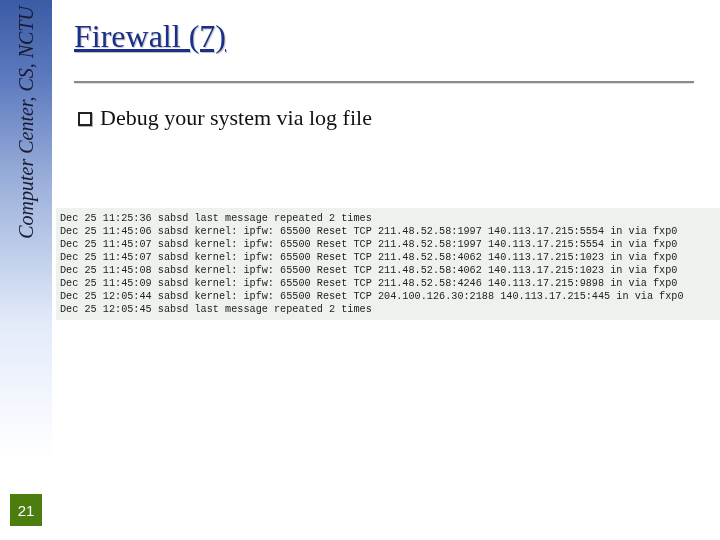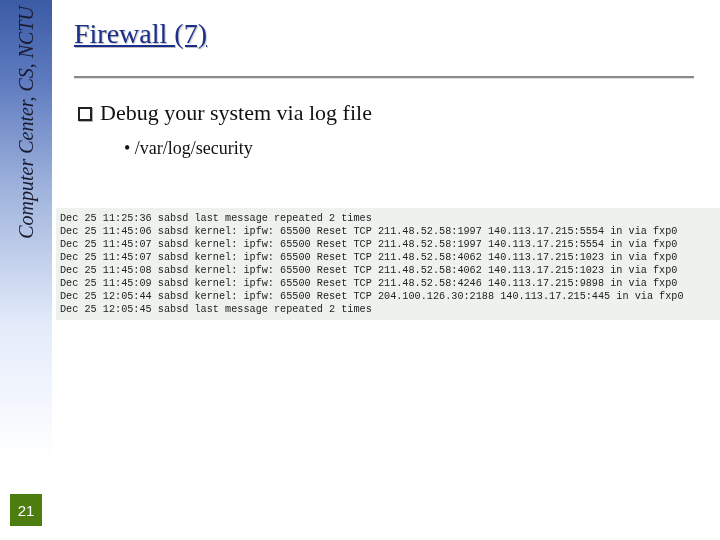--- a/index.html
+++ b/index.html
@@ -52,37 +52,36 @@
     justify-content: center;
   }
   .content {
     position: absolute;
     left: 74px;
     top: 18px;
     right: 16px;
   }
   .title {
     font-family: "Times New Roman", serif;
-    font-size: 28px;
+    font-size: 32px;
     color: #1b2f8a;
     text-decoration: underline;
     text-shadow: 1px 1px 1px rgba(0,0,0,0.25);
     margin-bottom: 26px;
   }
   .hr {
     border: none;
     border-top: 2px solid #8a8a8a;
     box-shadow: 0 1px 0 #e0e0e0;
     margin-bottom: 22px;
     width: 620px;
   }
   .bullet1 {
     font-size: 22px;
     color: #111;
-    margin-bottom: 12px;
     padding-left: 4px;
   }
   .bullet1 .box {
     display: inline-block;
     width: 14px;
     height: 14px;
     border: 2px solid #222;
     margin-right: 8px;
     position: relative;
     top: 1px;
@@ -124,21 +123,20 @@
   </div>
 
   <div class="page-num">21</div>
 
   <div class="content">
     <div class="title">Firewall (7)</div>
     <hr class="hr">
     <div class="bullet1">
       <span class="box"></span><span>Debug your system via log file</span>
     </div>
-    <div class="bullet2">/var/log/security</div>
   </div>
 
   <div class="logbox"><span>Dec 25 11:25:36 sabsd last message repeated 2 times</span>
 <span>Dec 25 11:45:06 sabsd kernel: ipfw: 65500 Reset TCP 211.48.52.58:1997 140.113.17.215:5554 in via fxp0</span>
 <span>Dec 25 11:45:07 sabsd kernel: ipfw: 65500 Reset TCP 211.48.52.58:1997 140.113.17.215:5554 in via fxp0</span>
 <span>Dec 25 11:45:07 sabsd kernel: ipfw: 65500 Reset TCP 211.48.52.58:4062 140.113.17.215:1023 in via fxp0</span>
 <span>Dec 25 11:45:08 sabsd kernel: ipfw: 65500 Reset TCP 211.48.52.58:4062 140.113.17.215:1023 in via fxp0</span>
 <span>Dec 25 11:45:09 sabsd kernel: ipfw: 65500 Reset TCP 211.48.52.58:4246 140.113.17.215:9898 in via fxp0</span>
 <span>Dec 25 12:05:44 sabsd kernel: ipfw: 65500 Reset TCP 204.100.126.30:2188 140.113.17.215:445 in via fxp0</span>
 <span>Dec 25 12:05:45 sabsd last message repeated 2 times</span></div>

